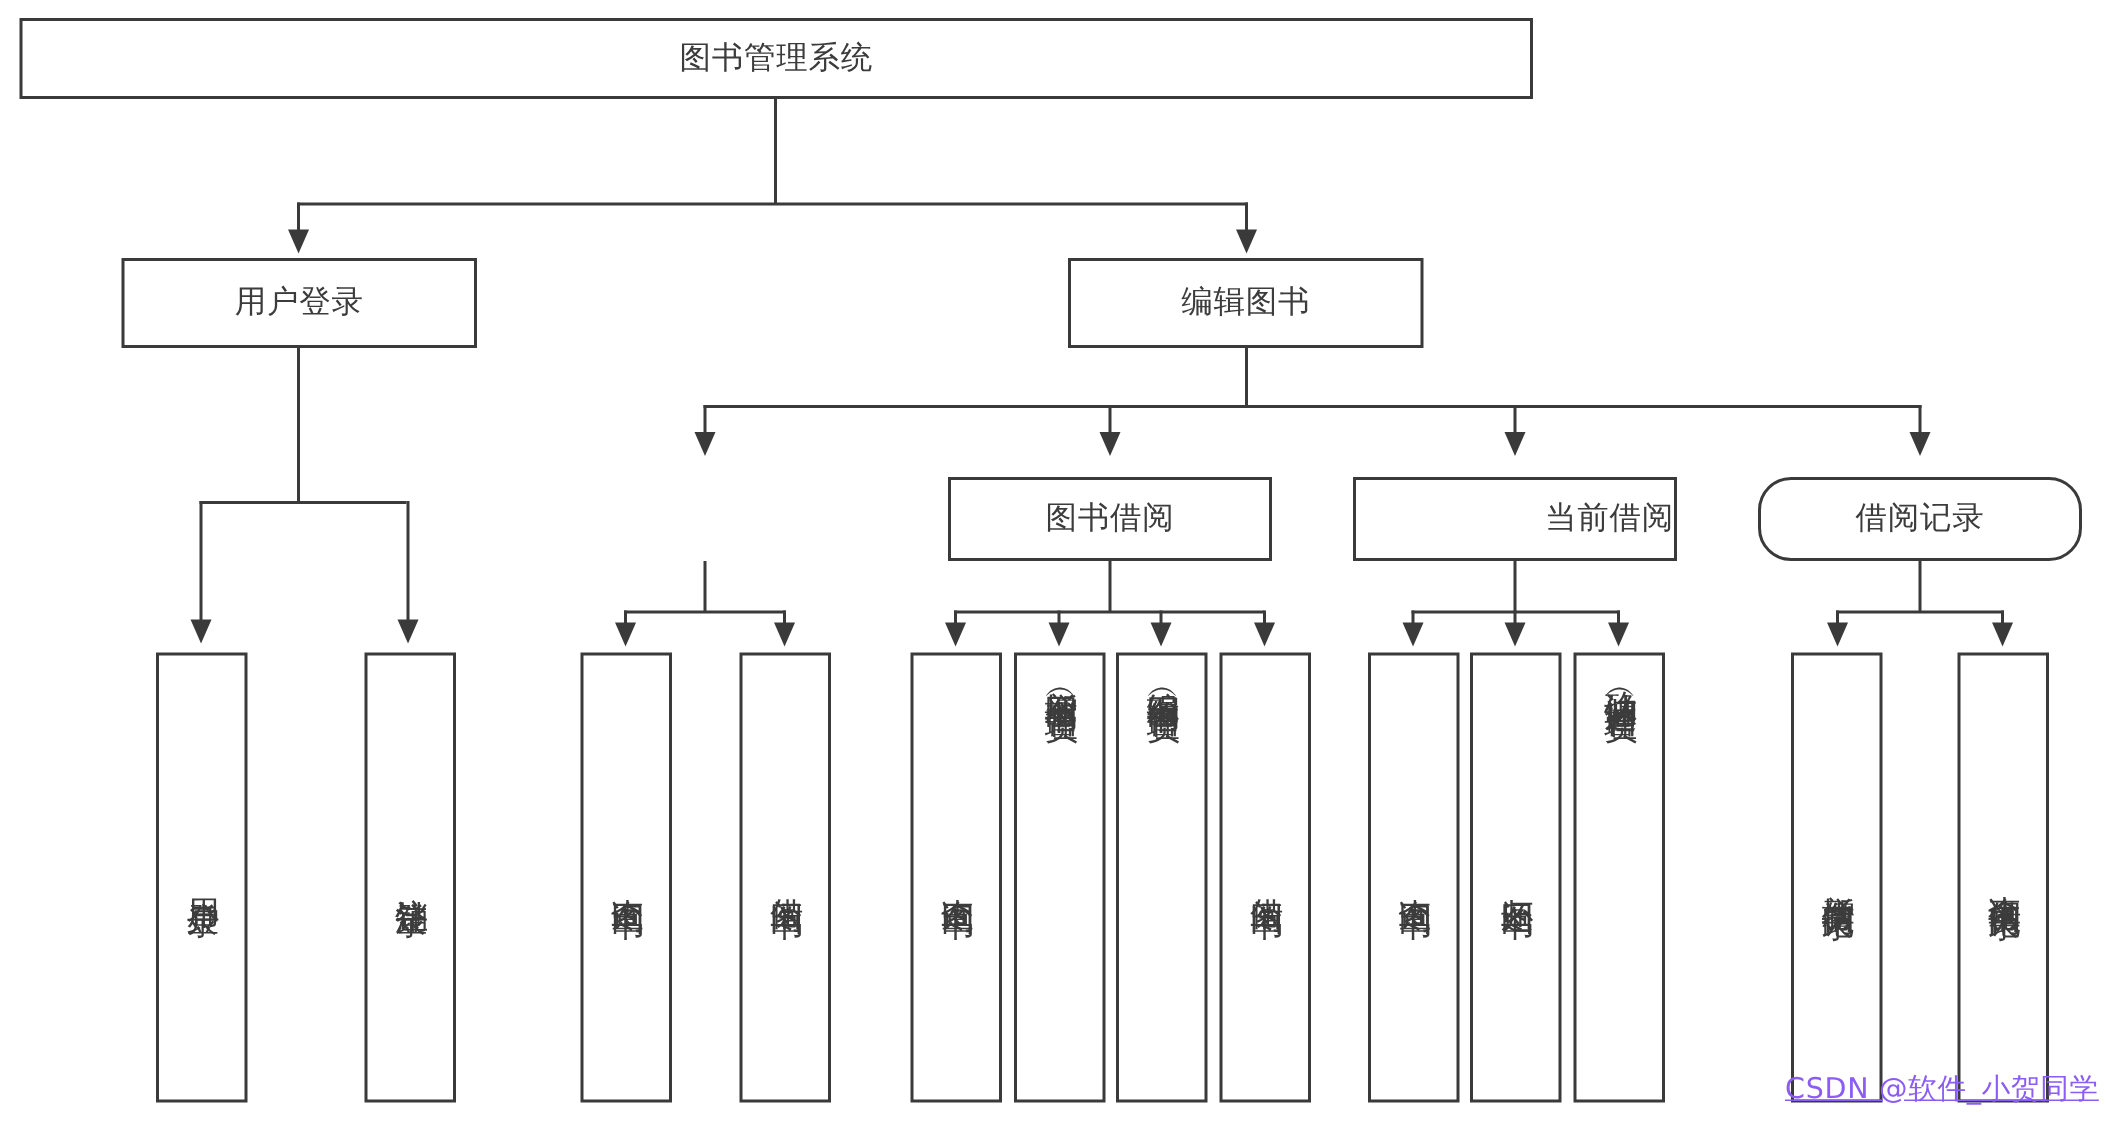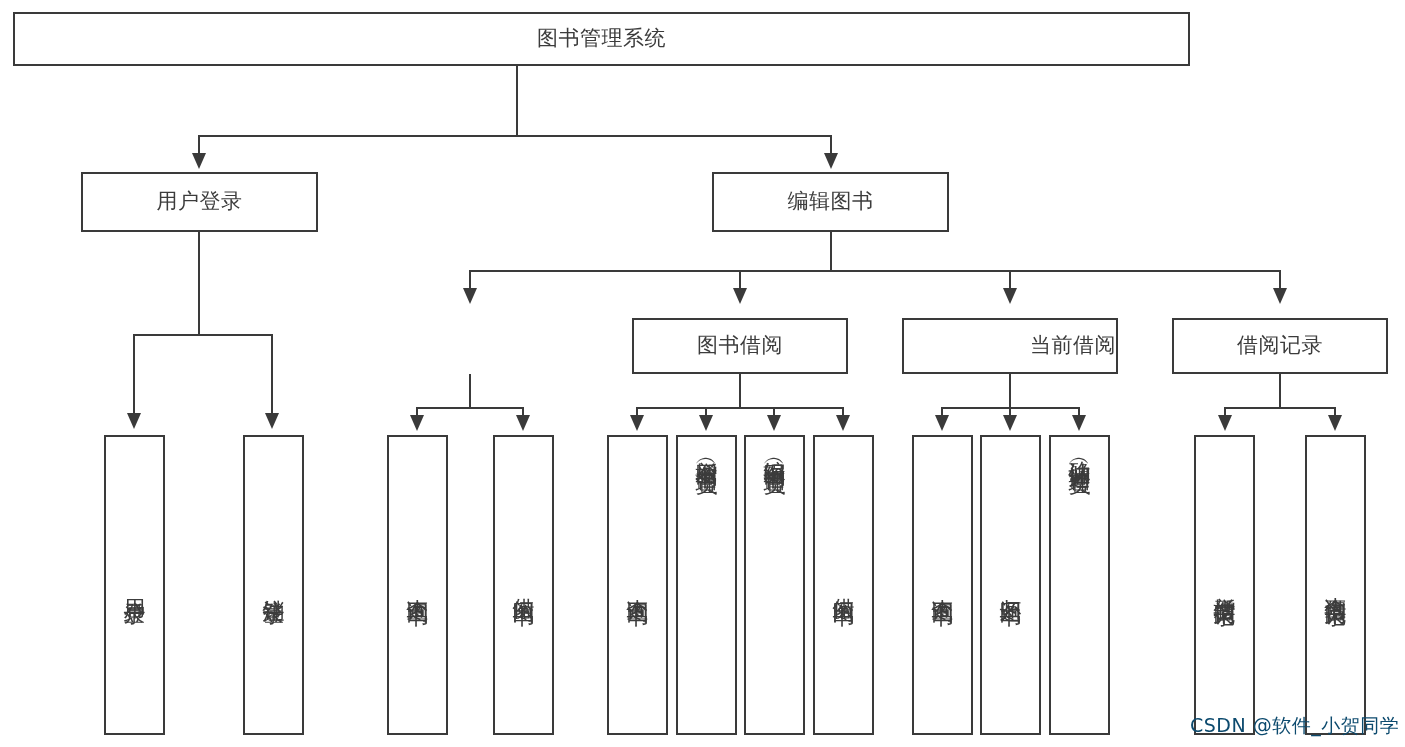--- a/index.html
+++ b/index.html
@@ -72,32 +72,33 @@
     position: absolute;
     width: 0;
     height: 0;
     border-left: 7px solid transparent;
     border-right: 7px solid transparent;
     border-top: 16px solid #3a3a3a;
   }
   
   #watermark {
     position: absolute;
-    color: #0c4a6e;
+    color: #8b5cf6;
     font-size: 19px;
     white-space: nowrap;
     letter-spacing: 0.5px;
+    text-decoration: underline;
   }
 </style>
 </head>
 <body>
 
 <div id="canvas">
 
-  <div class="node horiz" style="left:13px; top:12px; width:1177px; height:54px;">
+  <div class="node horiz" style="left:13px; top:12px; width:1009px; height:54px;">
     <span class="label">图书管理系统</span>
   </div>
 
   <div class="vline" style="left:516px; top:66px; width:2px; height:70px;"></div>
 
   <div class="hline" style="left:198px; top:135px; width:634px; height:2px;"></div>
 
   <div class="vline" style="left:198px; top:135px; width:2px; height:20px;"></div>
   <div class="arrow" style="left:192px; top:153px;"></div>
   <div class="vline" style="left:830px; top:135px; width:2px; height:20px;"></div>
@@ -131,21 +132,21 @@
 
   <div class="vline" style="left:1279px; top:270px; width:2px; height:20px;"></div>
   <div class="arrow" style="left:1273px; top:288px;"></div>
 
   <div class="node horiz" style="left:632px; top:318px; width:216px; height:56px;">
     <span class="label">图书借阅</span>
   </div>
   <div class="node horiz" style="left:902px; top:318px; width:216px; height:56px;justify-content:flex-end;">
     <span class="label">当前借阅</span>
   </div>
-  <div class="node horiz" style="left:1172px; top:318px; width:216px; height:56px;">
+  <div class="node horiz" style="left:1172px; top:318px; width:216px; height:56px;border-radius:22px;">
     <span class="label">借阅记录</span>
   </div>
 
   <div class="vline" style="left:469px; top:374px; width:2px; height:34px;"></div>
   <div class="hline" style="left:416px; top:407px; width:108px; height:2px;"></div>
   <div class="vline" style="left:416px; top:407px; width:2px; height:10px;"></div>
   <div class="arrow" style="left:410px; top:415px;"></div>
   <div class="vline" style="left:522px; top:407px; width:2px; height:10px;"></div>
   <div class="arrow" style="left:516px; top:415px;"></div>
 

